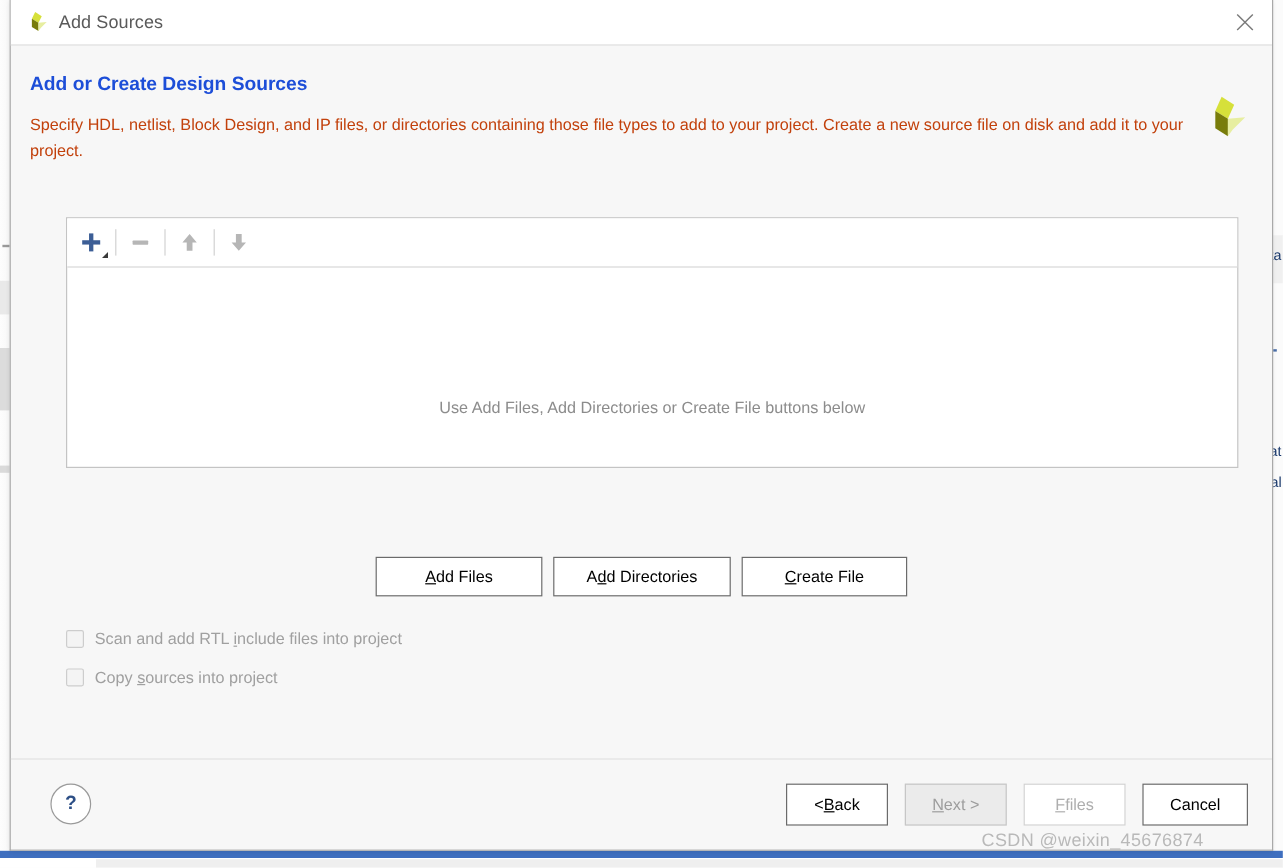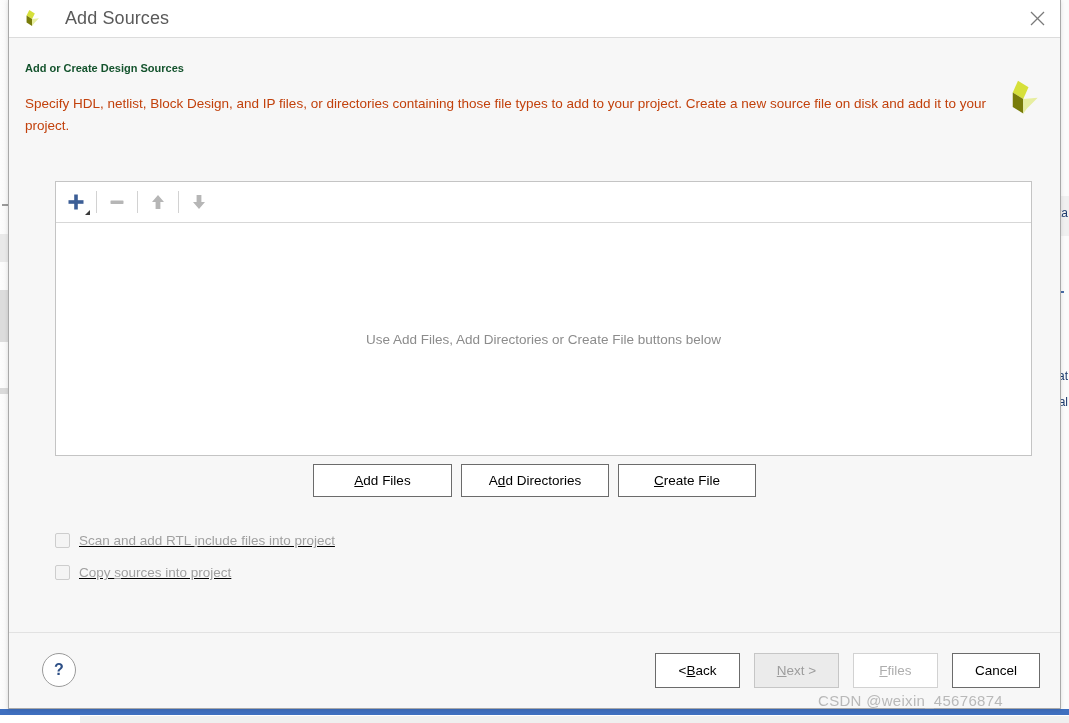--- a/index.html
+++ b/index.html
@@ -128,22 +128,22 @@
     display: flex;
     align-items: center;
   }
   .title-logo {
     margin-left: 10px;
     width: 22px;
     height: 22px;
     flex: none;
   }
   .title-text {
-    margin-left: 24px;
-    font-size: 18px;
+    margin-left: 8px;
+    font-size: 15px;
     color: #5a5a5a;
     letter-spacing: 0.1px;
   }
   #close-btn {
     position: absolute;
     right: 0;
     top: 0;
     width: 46px;
     height: 37px;
     display: flex;
@@ -158,23 +158,23 @@
     position: absolute;
     left: 0;
     top: 38px;
     right: 0;
     height: 120px;
   }
   #page-title {
     position: absolute;
     left: 16px;
     top: 24px;
-    font-size: 11px;
+    font-size: 16px;
     font-weight: bold;
-    color: #14532d;
+    color: #1d4ed8;
   }
   #page-desc {
     position: absolute;
     left: 16px;
     top: 55px;
     width: 965px;
     font-size: 13.5px;
     line-height: 22px;
     color: #c2410c;
   }
@@ -185,21 +185,21 @@
     width: 42px;
     height: 42px;
   }
 
   
   #source-box {
     position: absolute;
     left: 46px;
     top: 181px;
     width: 977px;
-    height: 275px;
+    height: 209px;
     border: 1px solid #c4c4c4;
     background: #ffffff;
     box-sizing: border-box;
   }
   #source-toolbar {
     height: 40px;
     border-bottom: 1px solid #d7d7d7;
     display: flex;
     align-items: center;
     background: #ffffff;
@@ -263,24 +263,23 @@
   .mn { text-decoration: underline; }
 
   
   #checkbox-group {
     position: absolute;
     left: 46px;
     top: 516px;
   }
   .cb-row {
     display: flex;
-    align-items: flex-end;
+    align-items: center;
     height: 32px;
     cursor: default;
-    text-decoration: underline;
   }
   .cb-box {
     width: 15px;
     height: 15px;
     border: 1px solid #cdcdcd;
     border-radius: 2px;
     background: #f4f4f4;
     box-sizing: border-box;
     position: relative;
     flex: none;

